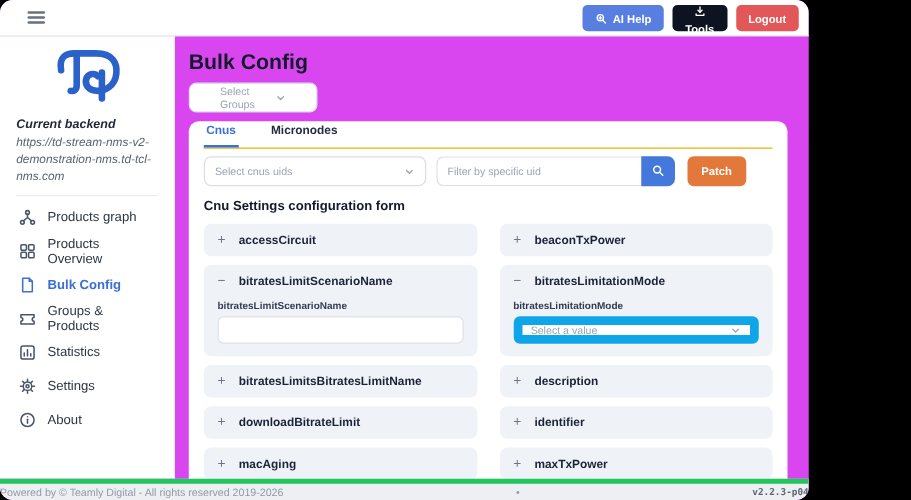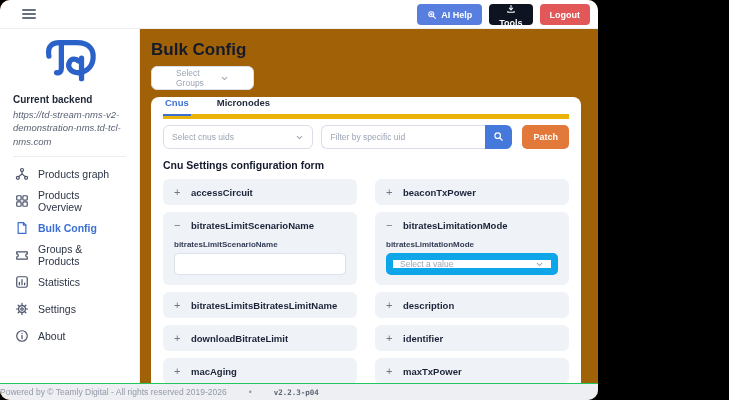--- a/index.html
+++ b/index.html
@@ -1,56 +1,56 @@
 <!DOCTYPE html>
 <html><head>
 <meta charset="utf-8">
 <style>
   html,body{margin:0;padding:0;background:#000;}
   *{box-sizing:border-box;}
-  .page{position:relative;width:598px;height:400px;background:#a16207;overflow:hidden;
+  .page{position:relative;width:647px;height:400px;background:#d946ef;overflow:hidden;
         border-radius:10px;font-family:"Liberation Sans",sans-serif;color:#222a3a;}
   
   .topbar{position:absolute;top:0;left:0;right:0;height:29px;background:#fff;
           border-bottom:1px solid #eceef3;z-index:8;display:flex;align-items:center;}
   .burger{margin-left:22px;width:14px;display:flex;flex-direction:column;gap:2.5px;cursor:pointer;}
   .burger i{display:block;height:1.6px;background:#67707f;border-radius:1px;}
   .topbar-actions{position:absolute;right:8px;top:4px;display:flex;gap:7px;}
   .tb-btn{height:21px;border:none;border-radius:4px;color:#fff;font-size:9px;font-weight:700;
           font-family:"Liberation Sans",sans-serif;display:flex;align-items:center;gap:4px;
           padding:0 10px;cursor:pointer;}
   .tb-btn svg{display:block;}
   .btn-aihelp{background:var(--ai-help-bg);}
   .btn-tools{background:var(--tools-bg);flex-direction:column;}
   .btn-logout{background:var(--logout-bg);}
   
   .sidebar{position:absolute;top:29px;left:0;width:140px;bottom:17px;background:#fff;
            border-right:1px solid #e9ecf1;padding:0 13px;z-index:7;}
   .logo{display:flex;justify-content:center;margin:7px 0 5px;}
-  .backend-label{font-size:10px;font-weight:700;color:#1e2636;margin-top:10px;}
+  .backend-label{font-size:10px;font-weight:700;color:#1e2636;margin-top:10px;font-style:italic;}
   .backend-url{font-size:9.5px;font-style:italic;color:#596273;line-height:1.4;
                overflow-wrap:break-word;margin-top:3px;}
   .side-divider{height:1px;background:#eaedf2;margin:8px 0 4px;border:none;}
   .nav-item{display:flex;align-items:center;gap:9px;height:27px;cursor:pointer;
             font-size:10.5px;color:#2c3546;padding-left:2px;}
   .nav-item .nav-icon{width:14px;height:14px;color:#49536a;display:flex;}
   .nav-item .nav-icon svg{width:14px;height:14px;}
   .nav-item.active{color:var(--accent);font-weight:700;}
   .nav-item.active .nav-icon{color:var(--accent);}
   
   .main{position:absolute;top:29px;left:141px;right:0;bottom:0;}
   .page-title{font-size:17px;font-weight:700;color:#141a2c;margin:11px 0 0 10px;}
   .groups-select{position:absolute;top:37px;left:10px;width:103px;height:24px;background:#fff;
                  border:1px solid #d9dee8;border-radius:6px;display:flex;align-items:center;
                  justify-content:space-between;padding:0 24px;cursor:pointer;}
   .select-ph{font-size:8.5px;color:#9ba4b4;}
   .chev{display:flex;color:#9ba4b4;}
   .card{position:absolute;top:68px;left:10px;right:17px;bottom:0;background:#fff;
         border-radius:8px 8px 0 0;padding:0 12px;overflow:hidden;}
-  .tabs{display:flex;gap:24px;border-bottom:5px solid #eab308;height:22px;align-items:flex-start;}
+  .tabs{display:flex;gap:24px;border-bottom:1px solid #eab308;height:22px;align-items:center;}
   .tab{font-size:9.5px;font-weight:700;color:#242c3f;padding:0 2px 6px;cursor:pointer;
        border-bottom:2px solid transparent;margin-bottom:-1px;}
   .tab.active{color:var(--accent);border-bottom-color:var(--accent);}
   .filter-row{display:flex;align-items:center;margin-top:6px;height:24px;}
   .cnus-select{width:178px;height:24px;background:#fff;border:1px solid #d9dee8;border-radius:6px;
                display:flex;align-items:center;justify-content:space-between;padding:0 8px;cursor:pointer;}
   .input-group{display:flex;margin-left:8px;height:24px;}
   .filter-input{width:164px;height:24px;border:1px solid #d9dee8;border-right:none;
                 border-radius:6px 0 0 6px;padding:0 8px;font-size:8.5px;outline:none;
                 font-family:"Liberation Sans",sans-serif;color:#222a3a;}
@@ -68,22 +68,22 @@
   .acc-sign{font-size:11px;color:#6c7589;width:8px;line-height:1;}
   .acc-label{font-size:9.5px;font-weight:700;color:#1b2338;}
   .acc-body{padding:2px 11px 10px;}
   .field-label{font-size:8px;font-weight:700;color:#333c55;margin-bottom:4px;}
   .field-input{width:100%;height:22px;border:1px solid #dde2ea;border-radius:5px;background:#fff;
                outline:none;padding:0 7px;font-size:8.5px;font-family:"Liberation Sans",sans-serif;}
   .field-select{width:100%;height:22px;border:7px solid #0ea5e9;border-radius:5px;background:#fff;
                 display:flex;align-items:center;justify-content:space-between;padding:0 7px;cursor:pointer;}
   
   .footer{position:absolute;left:0;right:0;bottom:0;height:17px;background:#edeff3;
-          border-top:1px solid #22c55e;z-index:9;display:flex;align-items:center;
-          justify-content:flex-start;gap:22px;font-size:8.5px;color:#9299a8;}
+          border-top:4px solid #22c55e;z-index:9;display:flex;align-items:center;
+          justify-content:space-between;gap:6px;font-size:8.5px;color:#9299a8;}
   .footer .version{font-family:"DejaVu Sans Mono",monospace;font-size:7.5px;font-weight:700;color:#5c6474;}
 </style>
 </head>
 <body>
 
 <div class="page" style="--accent: #3b6fd4; --logo-blue: #2a62c9; --ai-help-bg: #587fe0; --tools-bg: #0d1321; --logout-bg: #e25757; --patch-bg: #e2793b; --search-bg: #4478db;">
 
   <div class="topbar">
     <div class="burger">
         <i></i>

